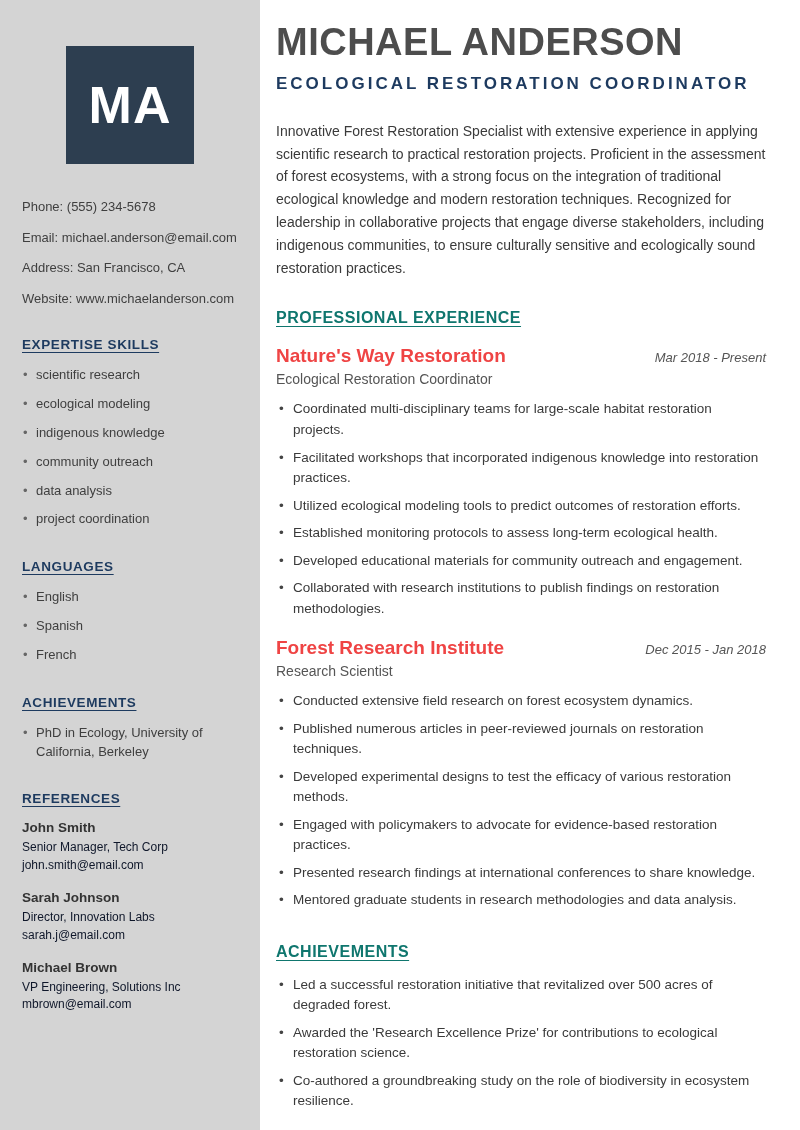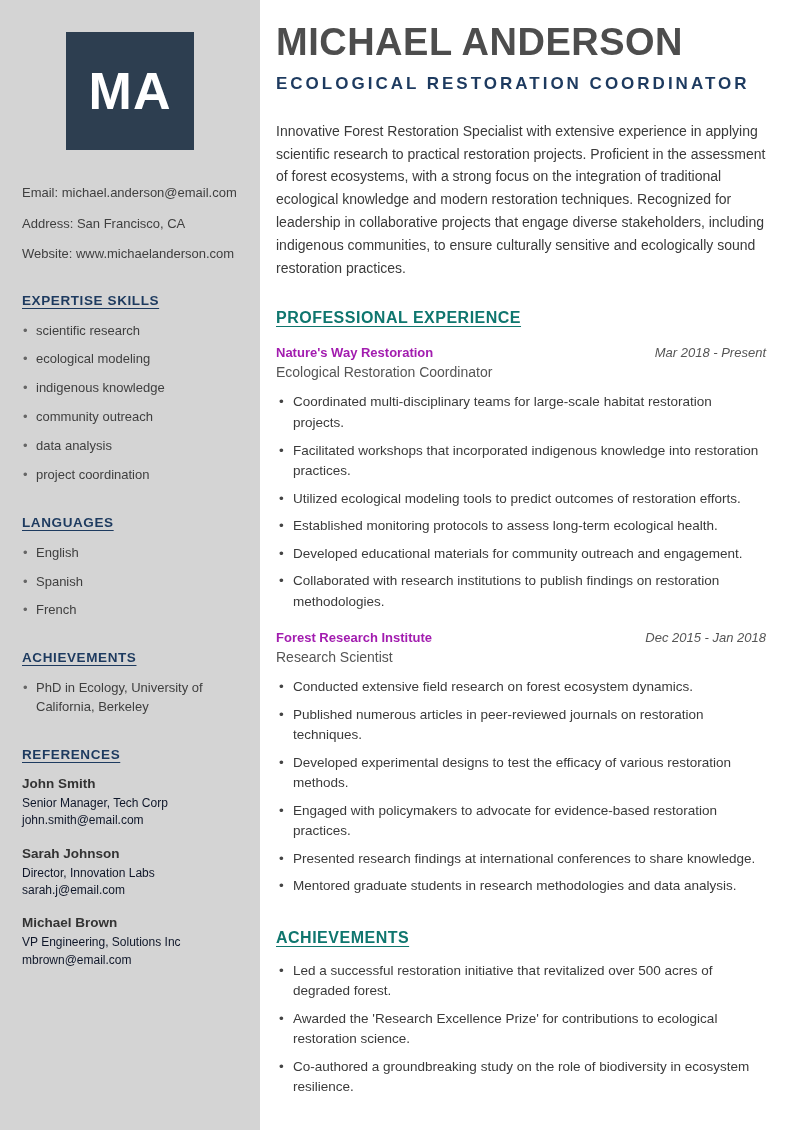--- a/index.html
+++ b/index.html
@@ -18,21 +18,21 @@
   .sidebar {
     width: 260px;
     min-width: 260px;
     background: #d4d4d4;
     padding: 30px 22px 30px 22px;
   }
   .monogram {
     width: 128px;
     height: 118px;
     background: #2d3e50;
-    margin: 2px auto;
+    margin: 16px auto;
     display: flex;
     align-items: center;
     justify-content: center;
   }
   .monogram span {
     color: #ffffff;
     font-size: 52px;
     font-weight: 600;
     letter-spacing: 1px;
   }
@@ -106,21 +106,21 @@
     text-decoration: underline;
     text-underline-offset: 3px;
   }
   .section-experience { margin-top: 30px; }
   .job { margin-top: 18px; }
   .job-head {
     display: flex;
     justify-content: space-between;
     align-items: baseline;
   }
-  .company { font-size: 13px; font-weight: 700; color: #a21caf; }
+  .company { font-size: 19px; font-weight: 700; color: #ef4444; }
   .dates { font-size: 13px; color: #555; font-style: italic; }
   .role { font-size: 14px; color: #555; margin-top: 4px; }
   .main-list { list-style: none; margin-top: 12px; }
   .main-list li {
     position: relative;
     padding-left: 17px;
     font-size: 13.5px;
     color: #3a3a3a;
     line-height: 1.52;
     margin-bottom: 7px;
@@ -140,20 +140,21 @@
 
 <div class="page">
 
   <aside class="sidebar">
 
     <div class="monogram">
       <span>MA</span>
     </div>
 
     <div class="contact">
+      <div class="contact-line">Phone: (555) 234-5678</div>
       <div class="contact-line">Email: michael.anderson@email.com</div>
       <div class="contact-line">Address: San Francisco, CA</div>
       <div class="contact-line">Website: www.michaelanderson.com</div>
     </div>
 
     <div class="side-section">
       <div class="side-heading">EXPERTISE SKILLS</div>
       <ul class="side-list">
         <li>scientific research</li>
         <li>ecological modeling</li>

